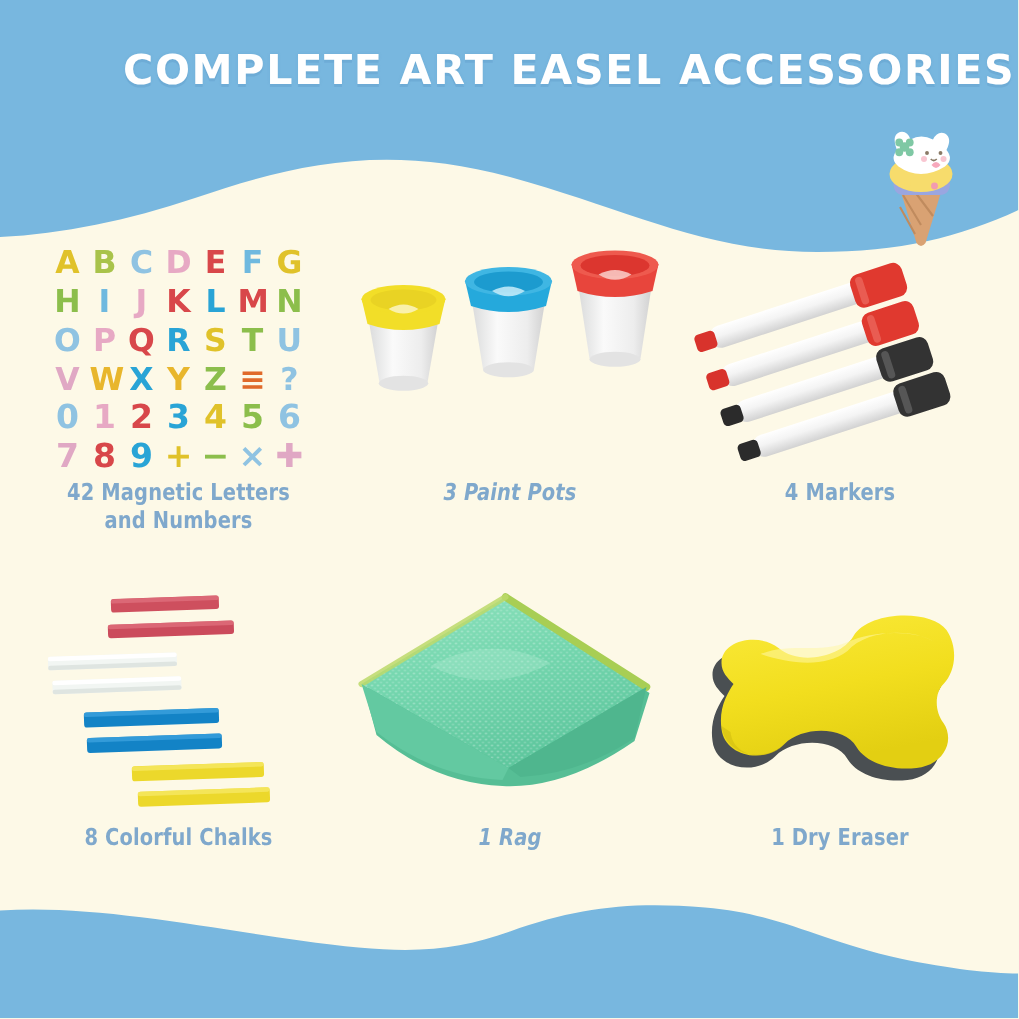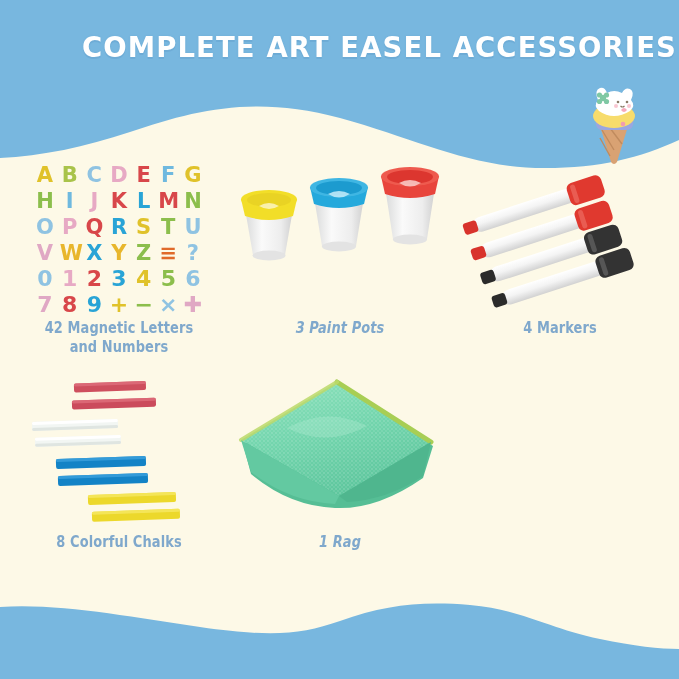--- a/index.html
+++ b/index.html
@@ -55,21 +55,21 @@
     font-family:"DejaVu Sans Condensed","Liberation Sans",sans-serif;
     font-weight:bold;
     font-size:15.5px;
     color:#7FA8CC;
     line-height:19px;
     letter-spacing:.1px;
     transform:scaleX(.93);
   }
 
   .r1{top:4px;}
-  .r2{top:218px;}
+  .r2{top:234px;}
   .c1{left:6px;}
   .c2{left:227px;font-style:italic;}
   .c3{left:447px;}
 
   
   .letters{
     position:absolute;left:50%;top:8px;transform:translateX(-50%);
     width:168px;
   }
   .lrow{
@@ -379,20 +379,67 @@
           <path d="M14,72 L24,104 Q62,134 108,136 L112,128 Z" fill="#63C9A1"></path>
 
           <path d="M60,60 Q100,38 140,58 Q100,80 60,60" fill="#B8F0D7" opacity=".30"></path>
         </svg>
       </div>
       <div class="caption">
         <div>1 Rag</div>
       </div>
     </div>
 
+    <div class="cell r2 c3">
+      <div class="art">
+        <svg class="eraser" viewBox="0 0 226 165">
+          <defs>
+            <linearGradient id="yelTop" x1="0" y1="0" x2=".3" y2="1">
+              <stop offset="0" stop-color="#FAEA3A"></stop>
+              <stop offset=".55" stop-color="#F2DE1E"></stop>
+              <stop offset="1" stop-color="#E3CF12"></stop>
+            </linearGradient>
+          </defs>
+
+          <path d="M28,66
+                   C28,50 54,46 66,56
+                   C80,68 108,62 116,48
+                   C126,31 168,30 178,44
+                   C186,56 184,72 176,80
+                   C170,86 170,98 176,106
+                   C184,118 176,134 158,136
+                   C140,138 124,132 118,122
+                   C110,108 82,108 70,120
+                   C56,134 30,128 28,110
+                   C26,96 32,86 36,80
+                   C32,76 28,72 28,66 Z" fill="#4A4F52"></path>
+
+          <path d="M34,58
+                   C34,42 60,38 72,48
+                   C86,60 114,54 122,40
+                   C132,23 174,22 184,36
+                   C192,48 190,64 182,72
+                   C176,78 176,90 182,98
+                   C190,110 182,126 164,128
+                   C146,130 130,124 124,114
+                   C116,100 88,100 76,112
+                   C62,126 36,120 34,102
+                   C32,88 38,78 42,72
+                   C38,68 34,64 34,58 Z" fill="url(#yelTop)"></path>
+
+          <path d="M60,52 C80,44 100,52 118,44 C136,36 164,36 176,44
+                   C160,34 130,36 118,50 C102,62 78,58 60,52 Z" fill="#FFF8A8" opacity=".55"></path>
+
+          <path d="M34,100 C36,118 60,126 76,112 C66,124 42,122 40,104 Z" fill="#C9B60F" opacity=".45"></path>
+        </svg>
+      </div>
+      <div class="caption">
+        <div>1 Dry Eraser</div>
+      </div>
+    </div>
 
   </div>
 
   <div class="footer-band">
     <svg width="679" height="110" viewBox="0 0 679 110">
       <path d="M0,38
                C60,34 130,48 200,58
                C270,68 300,66 340,52
                C385,36 420,32 470,36
                C520,40 545,58 600,70

